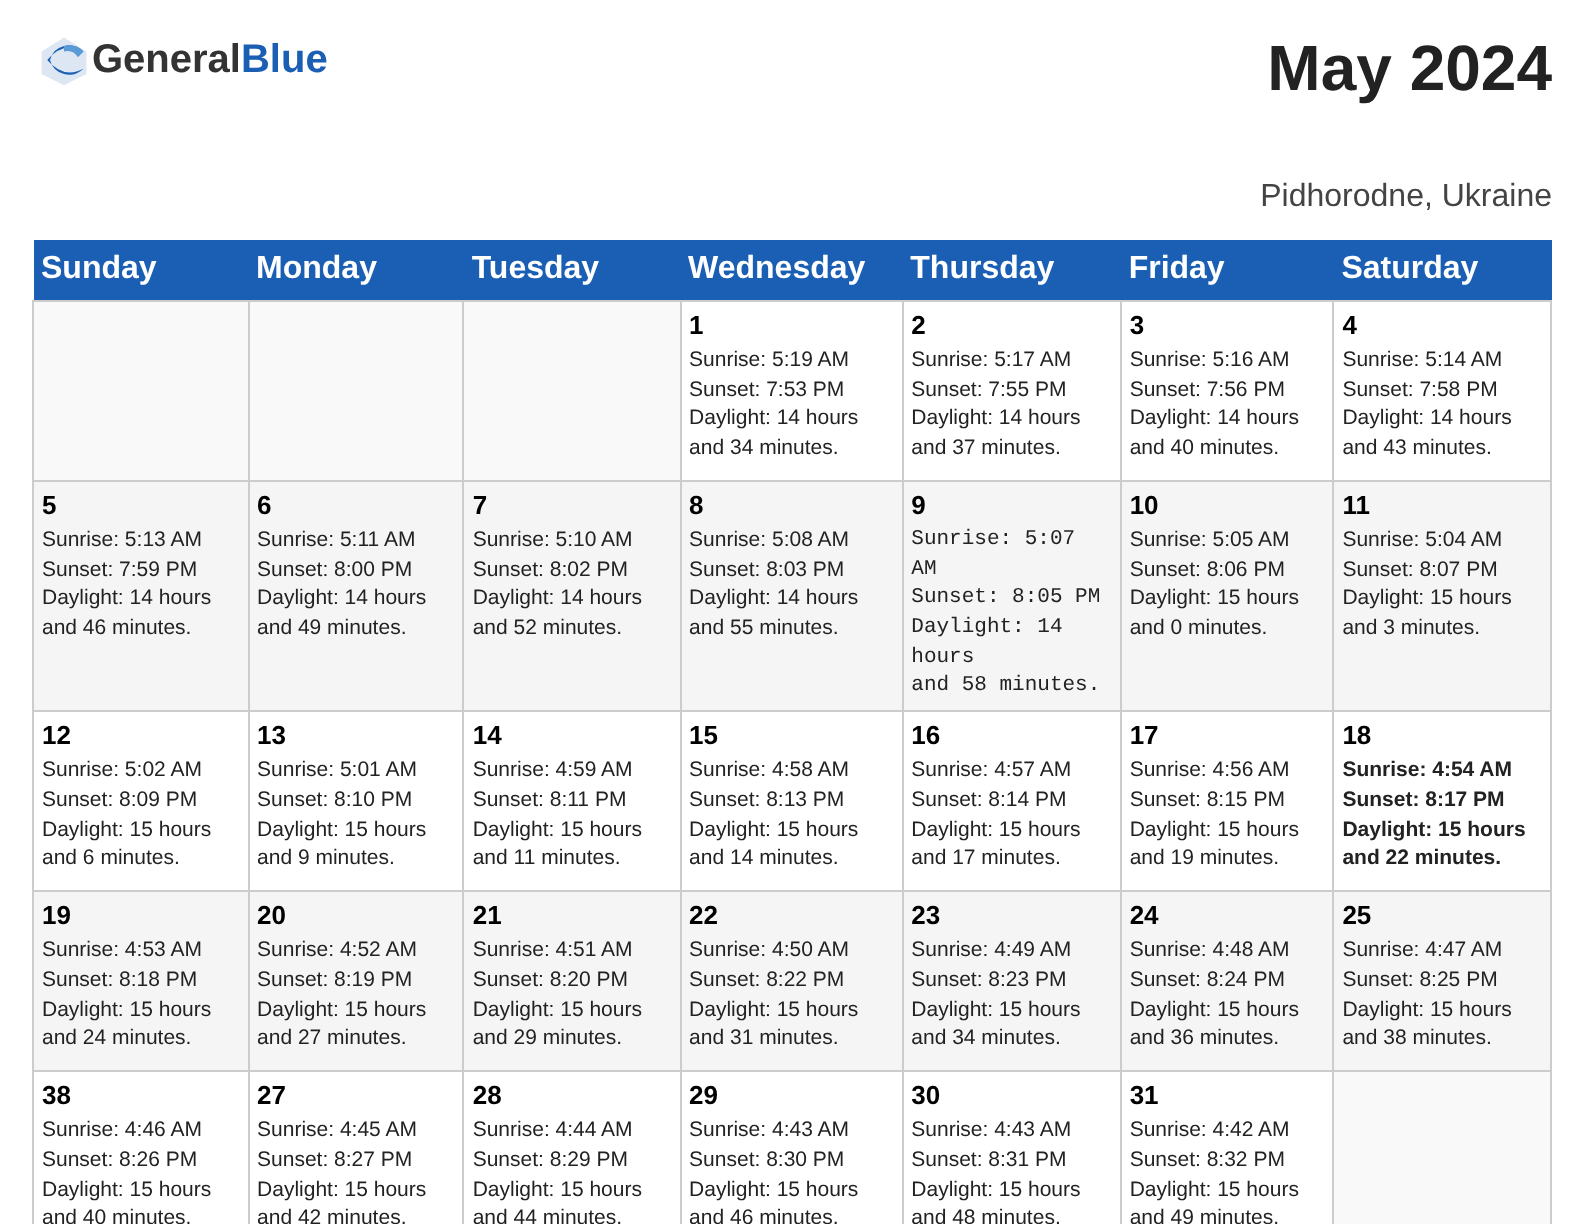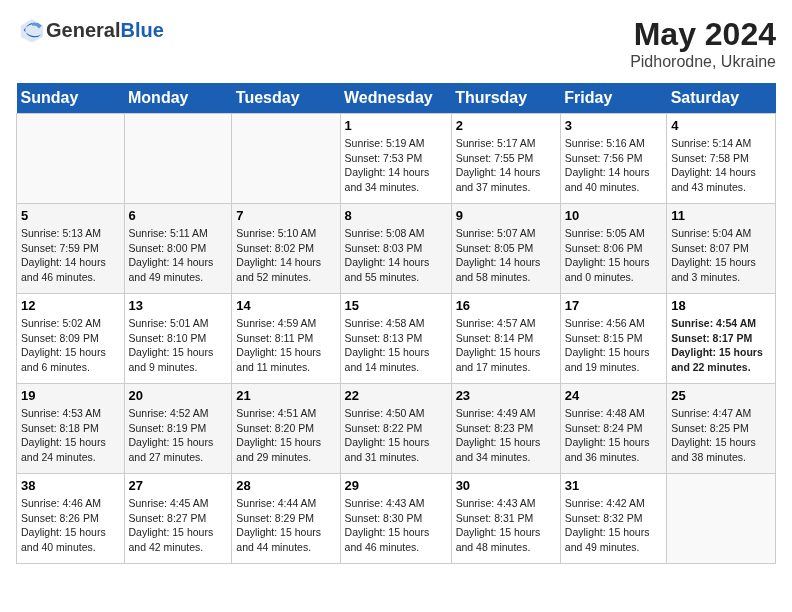--- a/index.html
+++ b/index.html
@@ -41,20 +41,21 @@
     }
     .month-year {
       font-size: 32px;
       font-weight: bold;
       color: #222;
       margin-left: 44px;
     }
     .location {
       font-size: 16px;
       color: #444;
+      margin-top: 37px;
     }
     table {
       width: 100%;
       border-collapse: collapse;
       font-size: 11px;
     }
     thead th {
       background-color: #1a5fb4;
       color: #fff;
       padding: 6px 4px;
@@ -177,21 +178,21 @@
         </td>
         <td>
           <div class="day-num">8</div>
           <div class="day-info" style="white-space: pre-line;">Sunrise: 5:08 AM
 Sunset: 8:03 PM
 Daylight: 14 hours
 and 55 minutes.</div>
         </td>
         <td>
           <div class="day-num">9</div>
-          <div class="day-info" style="white-space: pre-line;">Sunrise: 5:07 AM
+          <div class="day-info" style="white-space: pre-line; font-family: Liberation Mono, monospace;">Sunrise: 5:07 AM
 Sunset: 8:05 PM
 Daylight: 14 hours
 and 58 minutes.</div>
         </td>
         <td>
           <div class="day-num">10</div>
           <div class="day-info" style="white-space: pre-line;">Sunrise: 5:05 AM
 Sunset: 8:06 PM
 Daylight: 15 hours
 and 0 minutes.</div>

